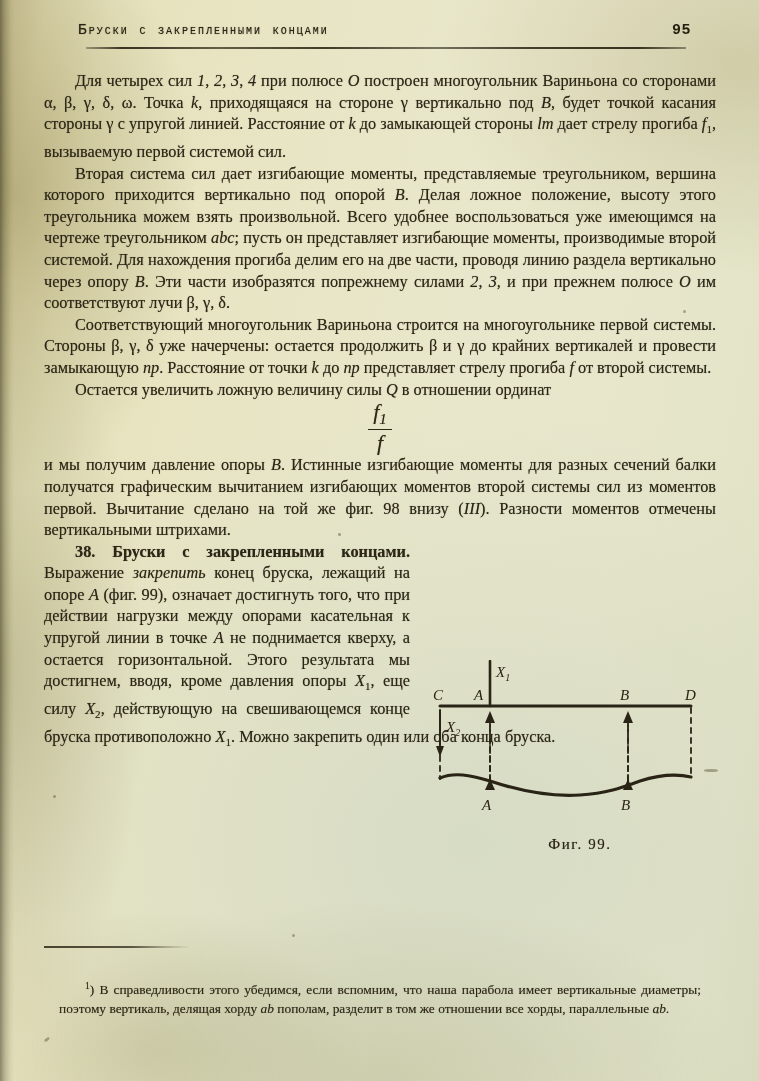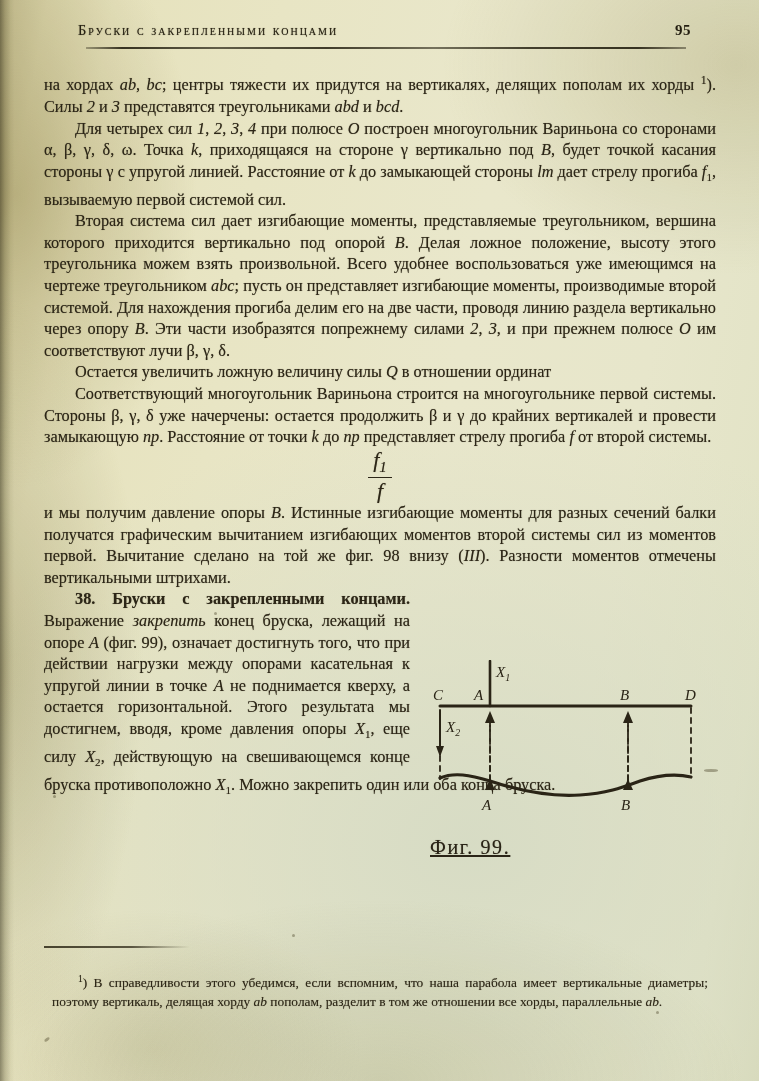--- a/index.html
+++ b/index.html
@@ -45,20 +45,21 @@
   .ink { position: relative; z-index: 3; }
 
   
   .running-head {
     position: absolute;
     left: 78px; top: 22px;
     width: 613px;
     display: flex;
     align-items: flex-start;
     justify-content: space-between;
+    font-family: Liberation Mono, monospace;
   }
   .rh-title {
     font-size: 14.5px;
     letter-spacing: 2.0px;
     font-variant: small-caps;
     text-transform: none;
     white-space: nowrap;
     color: #262112;
     text-shadow: 0 0 1.1px rgba(40,34,18,0.55);
   }
@@ -123,45 +124,45 @@
   
   .figure {
     position: absolute;
     left: 430px; top: 660px;
     width: 300px; height: 180px;
   }
   .fig-caption {
     position: absolute;
     left: 430px; top: 836px;
     width: 300px;
-    font-size: 20px;
+    text-align: center;
+    font-size: 15px;
     letter-spacing: 1.6px;
     color: #2a2417;
     text-shadow: 0 0 0.8px rgba(45,38,20,0.5);
-    text-decoration: underline;
   }
 
   
   .fn-rule {
     position: absolute;
     left: 44px; top: 946px;
     width: 146px; height: 1.6px;
     background: linear-gradient(90deg, rgba(45,40,22,0.85) 0%, rgba(45,40,22,0.75) 60%, rgba(45,40,22,0.25) 85%, rgba(45,40,22,0) 100%);
   }
   .footnote {
     position: absolute;
     left: 44px; top: 962px;
     width: 672px;
     font-size: 13.4px;
     line-height: 18.2px;
     text-align: justify;
     color: #2e2818;
     text-shadow: 0 0 0.8px rgba(45,38,20,0.45);
   }
-  .footnote p { margin: 8px; text-indent: 26px; }
+  .footnote p { margin: 15px; text-indent: 26px; }
   sup { font-size: 0.72em; vertical-align: super; }
 
   .speck {
     position: absolute;
     border-radius: 50%;
     background: rgba(70,62,34,0.40);
     z-index: 4;
     pointer-events: none;
   }
 </style>
@@ -171,29 +172,28 @@
 <div id="page">
 
   <div class="running-head ink">
     <span class="rh-title">Бруски с закрепленными концами</span>
     <span class="rh-page">95</span>
   </div>
   <div class="head-rule ink"></div>
 
   <div class="body ink">
 
-    <p>на хордах <span class="it">ab</span>, <span class="it">bc</span>; центры тяжести их придутся на вертикалях, делящих пополам их хорды <sup>1</sup>). Силы <span class="it">2</span> и <span class="it">3</span> представятся треугольниками <span class="it">abd</span> и <span class="it">bcd</span>.</p>
 
     <p class="ind">Для четырех сил <span class="it">1</span>, <span class="it">2</span>, <span class="it">3</span>, <span class="it">4</span> при полюсе <span class="it">O</span> построен многоугольник Вариньона со сторонами α, β, γ, δ, ω. Точка <span class="it">k</span>, приходящаяся на стороне γ вертикально под <span class="it">B</span>, будет точкой касания стороны γ с упругой линией. Расстояние от <span class="it">k</span> до замыкающей стороны <span class="it">lm</span> дает стрелу прогиба <span class="it">f</span><sub>1</sub>, вызываемую первой системой сил.</p>
 
     <p class="ind">Вторая система сил дает изгибающие моменты, представляемые треугольником, вершина которого приходится вертикально под опорой <span class="it">B</span>. Делая ложное положение, высоту этого треугольника можем взять произвольной. Всего удобнее воспользоваться уже имеющимся на чертеже треугольником <span class="it">abc</span>; пусть он представляет изгибающие моменты, производимые второй системой. Для нахождения прогиба делим его на две части, проводя линию раздела вертикально через опору <span class="it">B</span>. Эти части изобразятся попрежнему силами <span class="it">2</span>, <span class="it">3</span>, и при прежнем полюсе <span class="it">O</span> им соответствуют лучи β, γ, δ.</p>
 
+    <p class="ind">Соответствующий многоугольник Вариньона строится на многоугольнике первой системы. Стороны β, γ, δ уже начерчены: остается продолжить β и γ до крайних вертикалей и провести замыкающую <span class="it">np</span>. Расстояние от точки <span class="it">k</span> до <span class="it">np</span> представляет стрелу прогиба <span class="it">f</span> от второй системы.</p>
+
     <p class="ind">Остается увеличить ложную величину силы <span class="it">Q</span> в отношении ординат</p>
-
-    <p class="ind">Соответствующий многоугольник Вариньона строится на многоугольнике первой системы. Стороны β, γ, δ уже начерчены: остается продолжить β и γ до крайних вертикалей и провести замыкающую <span class="it">np</span>. Расстояние от точки <span class="it">k</span> до <span class="it">np</span> представляет стрелу прогиба <span class="it">f</span> от второй системы.</p>
 
     <p class="formula">
       <span class="frac">
         <span class="num"><span>f</span><sub>1</sub></span>
         <span class="den">f</span>
       </span>
     </p>
 
     <p>и мы получим давление опоры <span class="it">B</span>. Истинные изгибающие моменты для разных сечений балки получатся графическим вычитанием изгибающих моментов второй системы сил из моментов первой. Вычитание сделано на той же фиг. 98 внизу (<span class="it">III</span>). Разности моментов отмечены вертикальными штрихами.</p>
 

